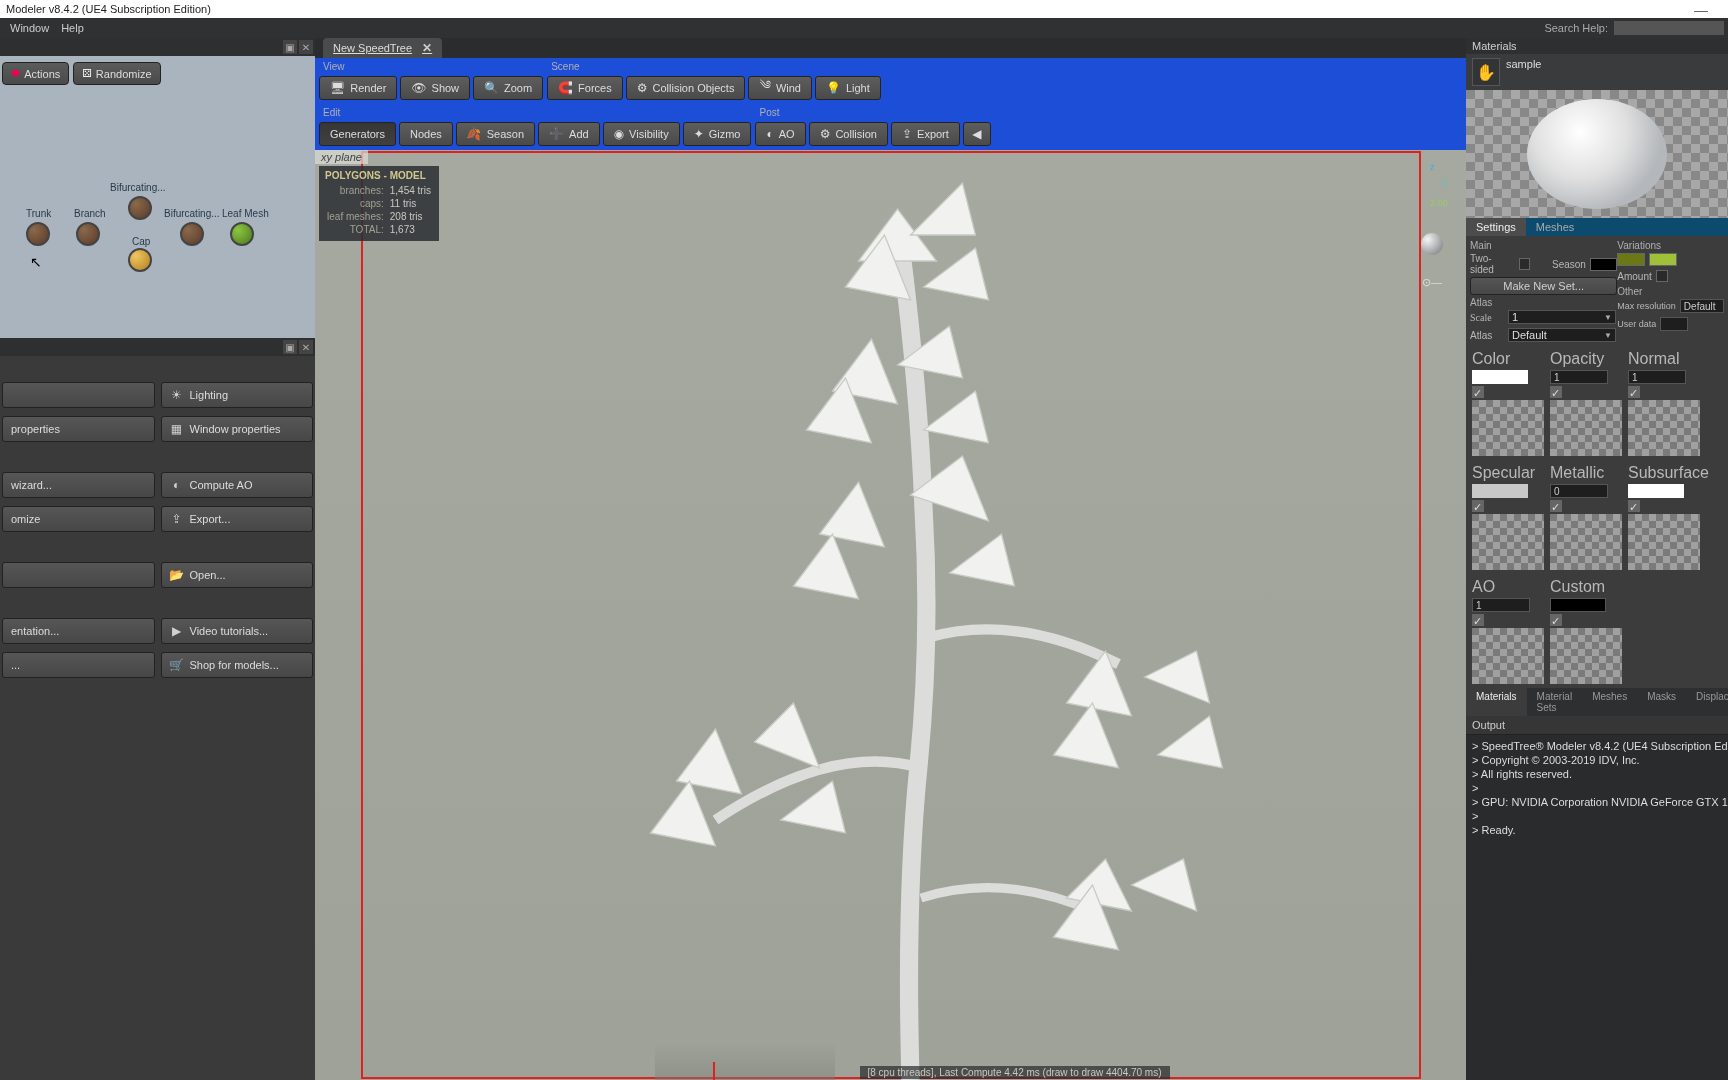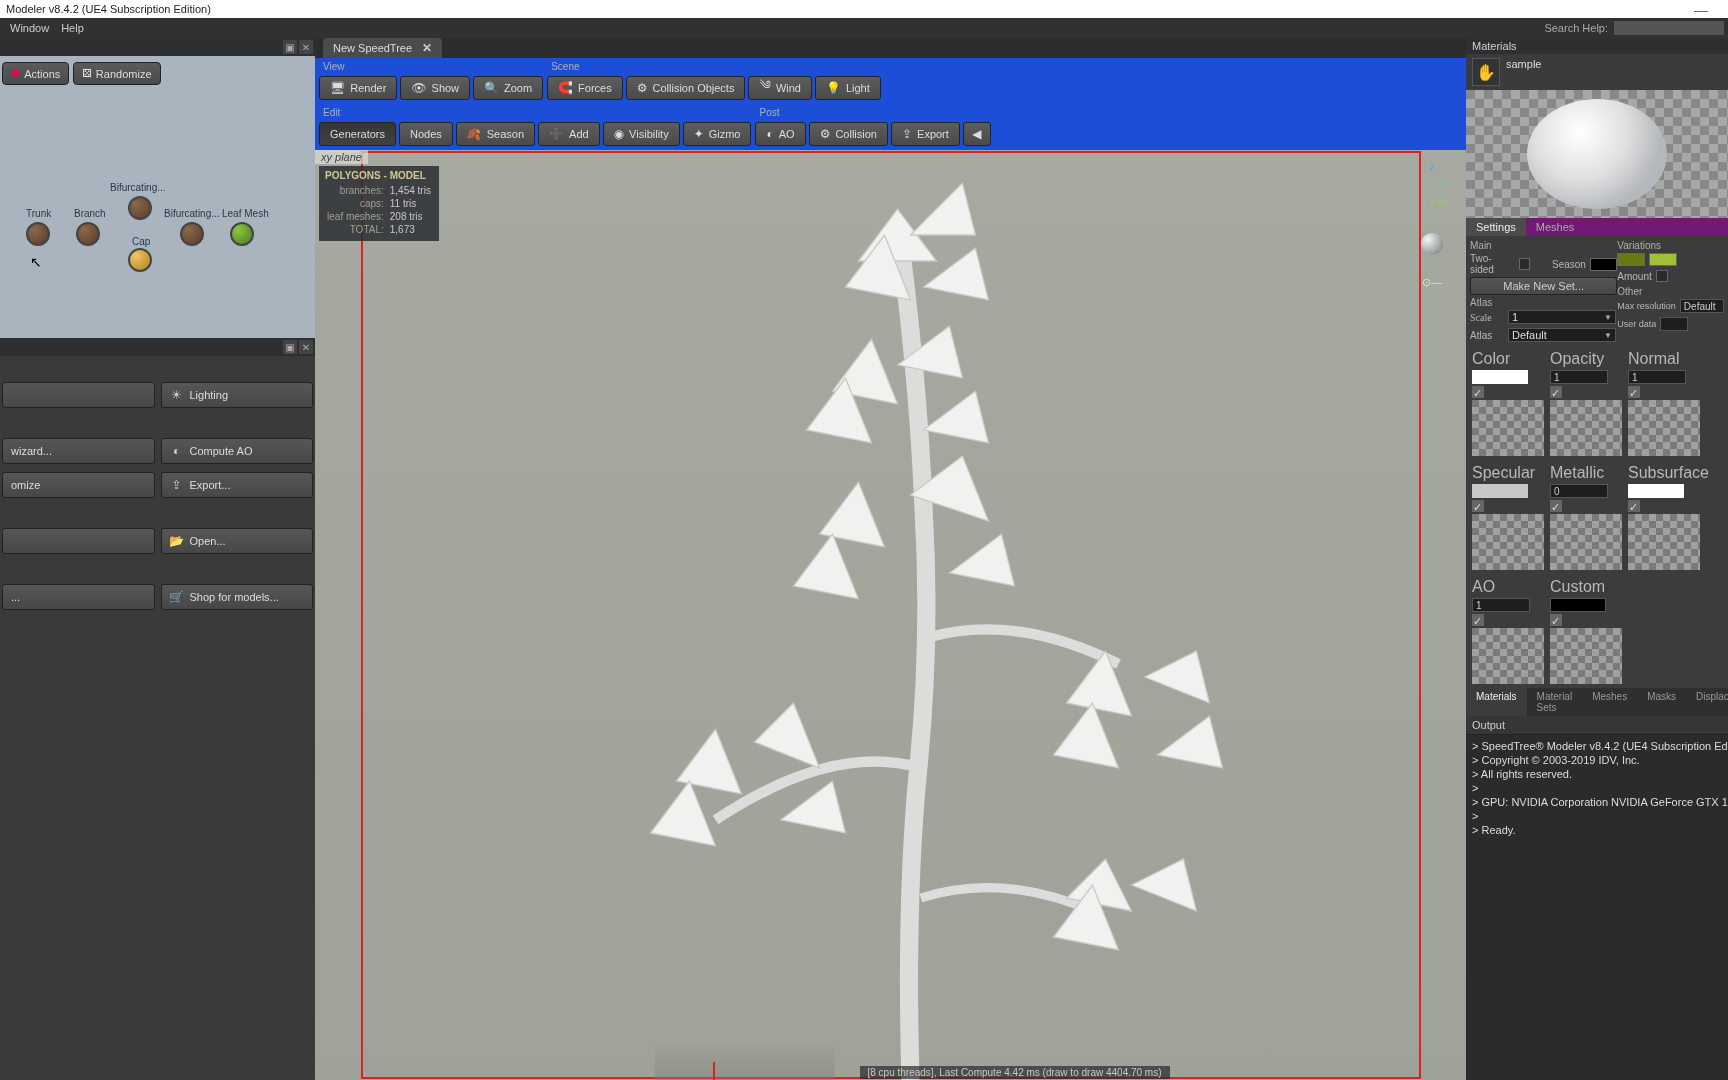--- a/index.html
+++ b/index.html
@@ -39,21 +39,21 @@
 
 
 .leftbtnwrap{ flex:1; background:#3a3a3a; padding-top:0px; }
 .row2{ display:flex; gap:6px; padding:4px 2px; }
 .bigbtn{ flex:1; height:26px; background:linear-gradient(#565656,#474747); border:1px solid #222; border-radius:3px; display:flex; align-items:center; padding:0 8px; gap:6px; color:#d8d8d8; overflow:hidden; white-space:nowrap; }
 .groupgap{ height:22px; }
 .bigbtn .ic{ width:14px; height:14px; display:inline-flex; align-items:center; justify-content:center; font-size:12px; color:#d0d0d0; }
 
 
 .centercol{ flex:1; display:flex; flex-direction:column; background:#323436; }
-.tabrow{ height:20px; background:#2b2c2d; display:flex; align-items:end; }
+.tabrow{ height:20px; background:#2b2c2d; display:flex; align-items:end;text-decoration:underline; }
 .tab{ background:#4a4b4c; border-top-left-radius:4px; border-top-right-radius:4px; padding:3px 10px; margin-left:8px; display:flex; align-items:center; gap:10px; font-size:11px; color:#ddd; }
 .tab .x{ font-size:12px; color:#ccc; font-weight:bold; }
 
 .grouprow{ display:flex; background:#1d4ed8; padding:2px 4px 0; }
 .grpcol{ display:flex; flex-direction:column; margin-right:4px; }
 .grplabel{ font-size:10px; color:#b0b0b0; padding:1px 4px; }
 .grpbtns{ display:flex; gap:3px; padding:3px 0 4px; }
 .tbtn{ height:24px; background:linear-gradient(#5d5d5d,#4a4a4a); border:1px solid #232323; border-radius:3px; padding:0 10px; display:flex; align-items:center; gap:5px; color:#d8d8d8; font-size:11px; }
 .tbtn.active{ background:linear-gradient(#363636,#404040); }
 .tbtn .ti{ font-size:12px; }
@@ -86,21 +86,21 @@
 
 .rightcol{ width:262px; background:#3a3b3c; display:flex; flex-direction:column; }
 .rhead{ background:#2e2f30; padding:2px 6px; font-size:11px; color:#d0d0d0; }
 .matsample{ display:flex; gap:6px; padding:4px 6px; }
 .handicon{ width:28px; height:28px; border:1px solid #555; background:#323436; display:flex; align-items:center; justify-content:center; font-size:16px; color:#ddd; }
 .sampname{ font-size:11px; color:#ddd; flex:1; }
 .matpreview{ height:128px; background:repeating-conic-gradient(#a8a8a8 0 25%, #888 0 50%) 0 0/18px 18px; display:flex; align-items:center; justify-content:center; }
 .matball{ width:140px; height:110px; border-radius:50%; background:radial-gradient(circle at 38% 30%,#fff,#e0e0e0 40%,#b4b8bc 70%); position:relative; }
 .matball::after{ content:""; position:absolute; bottom:-6px; left:-6px; right:-6px; height:18px; border-radius:50%; background:radial-gradient(ellipse at center,#e0e0e0,#ccc); z-index:-1; }
 
-.tabsmall{ display:flex; background:#701a75; }
+.tabsmall{ display:flex; background:#0c4a6e; }
 .tabsmall div{ padding:3px 10px; font-size:11px; color:#aaa; }
 .tabsmall .on{ background:#4c4c4c; color:#eee; }
 
 .propgrid{ display:flex; flex-wrap:wrap; gap:0; background:#3c3c3c; padding:2px 4px; }
 .propgrid .plabel{ font-size:10px; color:#b8b8b8; }
 .proprow{ display:flex; align-items:center; gap:4px; padding:2px 0; }
 .checkbox{ width:12px; height:12px; background:#2a2a2a; border:1px solid #666; }
 .swatch{ width:28px; height:13px; background:#000; border:1px solid #666; }
 .swatch.olive{ background:#6b7815; }
 .swatch.lime{ background:#a0c038; }
@@ -180,20 +180,29 @@
     </div>
     <div class="leftbtnwrap">
       <div class="groupgap"></div>
       <div class="row2">
         <div class="bigbtn"></div>
         <div class="bigbtn">
             <span class="ic">☀</span>
             <span>Lighting</span>
           </div>
       </div>
+      <div class="row2">
+        <div class="bigbtn">
+            <span>properties</span>
+          </div>
+        <div class="bigbtn">
+            <span class="ic">▦</span>
+            <span>Window properties</span>
+          </div>
+      </div>
       <div class="groupgap"></div>
       <div class="row2">
         <div class="bigbtn">
             <span>wizard...</span>
           </div>
         <div class="bigbtn">
             <span class="ic">◐</span>
             <span>Compute AO</span>
           </div>
       </div>
@@ -208,20 +217,29 @@
       </div>
       <div class="groupgap"></div>
       <div class="row2">
         <div class="bigbtn"></div>
         <div class="bigbtn">
             <span class="ic">📂</span>
             <span>Open...</span>
           </div>
       </div>
       <div class="groupgap"></div>
+      <div class="row2">
+        <div class="bigbtn">
+            <span>entation...</span>
+          </div>
+        <div class="bigbtn">
+            <span class="ic">▶</span>
+            <span>Video tutorials...</span>
+          </div>
+      </div>
       <div class="row2">
         <div class="bigbtn">
             <span>...</span>
           </div>
         <div class="bigbtn">
             <span class="ic">🛒</span>
             <span>Shop for models...</span>
           </div>
       </div>
     </div>

